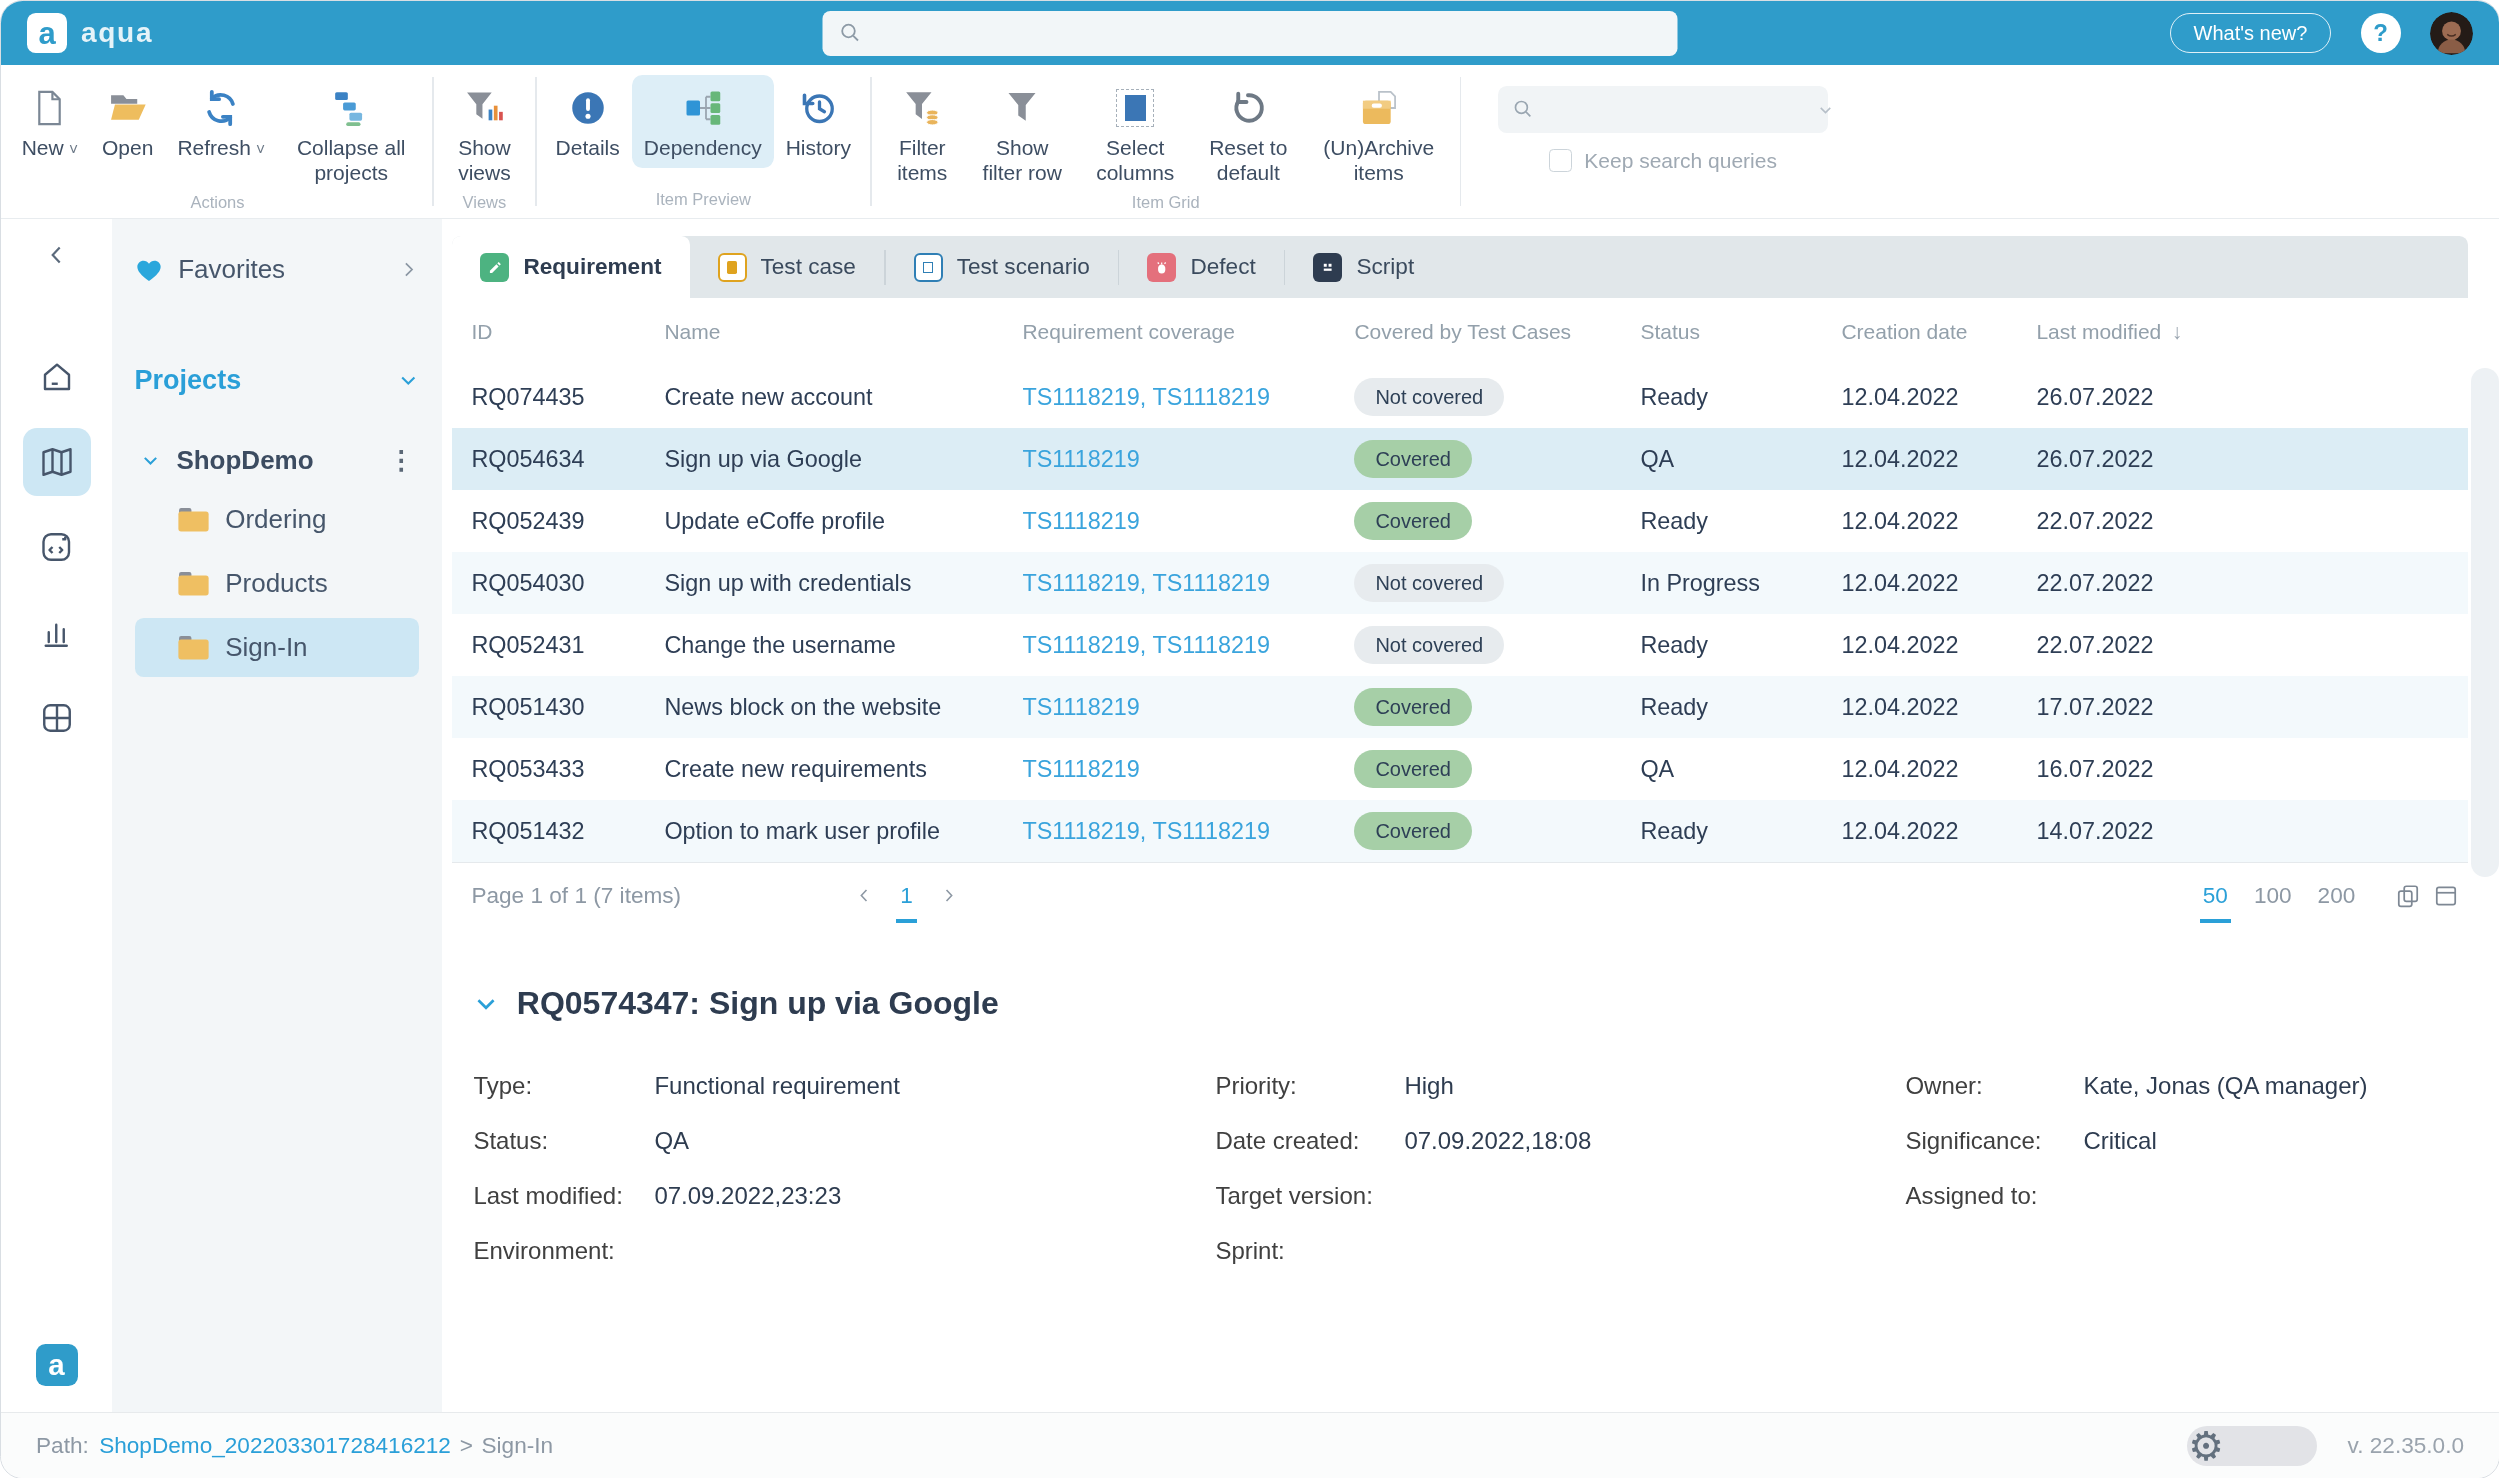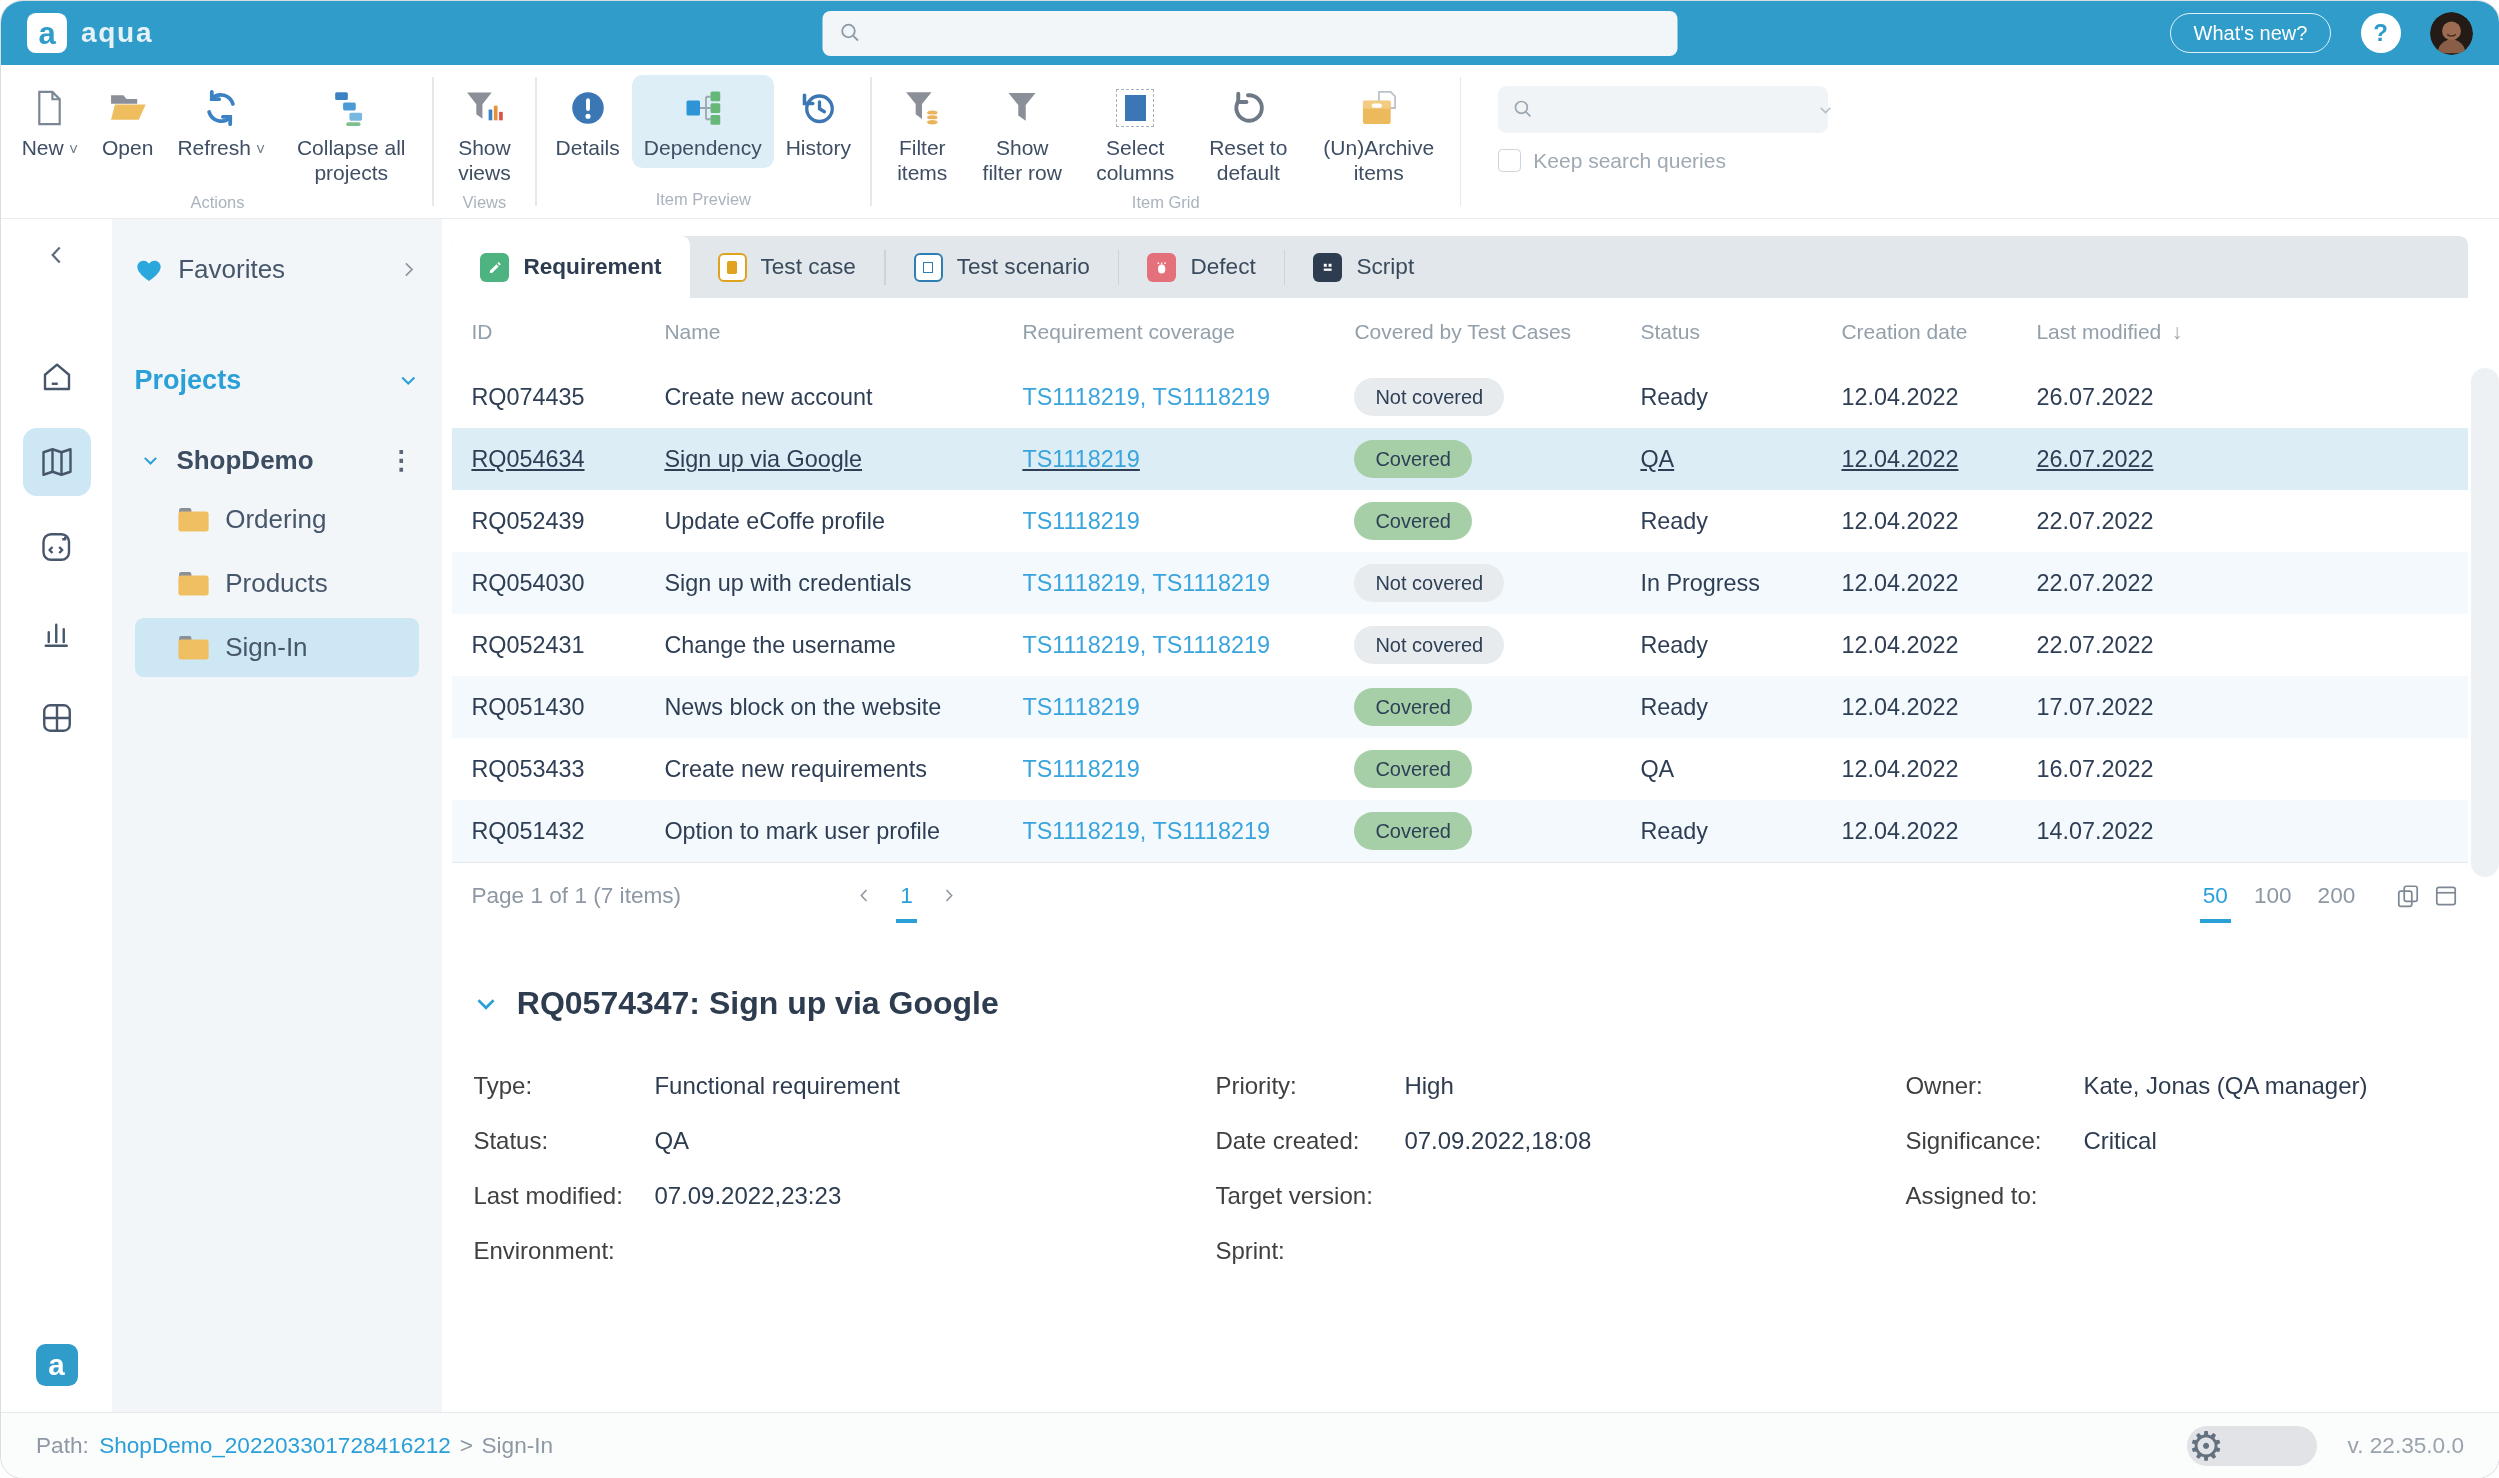--- a/index.html
+++ b/index.html
@@ -34,21 +34,21 @@
   .tbuttons { flex:1; display:flex; align-items:flex-start; padding-top:10.4px; }
   .tbtn { display:flex; flex-direction:column; align-items:center; padding:8.7px 12px;
           border-radius:10.4px; cursor:default; }
   .tbtn.active { background:#ddeef7; }
   .ticon { height:47px; display:flex; align-items:center; justify-content:center; }
   .tlabel { font-size:21px; color:#3e4e63; line-height:25px; text-align:center; margin-top:3.5px; }
   .tlabel .ddchev { margin-left:5.2px; color:#6b7887; font-size:15.6px; }
   .tgroup-label { text-align:center; font-size:16.5px; color:#aab3bd; padding-bottom:8.7px; }
   .tsep { width:1.7px; background:#e5e9ed; margin:12px 7px; }
   .wmax90  { max-width:87px; } .wmax120 { max-width:113px; } .wmax160 { max-width:148px; }
-  .toolbar-search { margin-left:29.5px; padding-top:21px; display:flex; flex-direction:column; gap:15.6px; }
+  .toolbar-search { margin-left:29.5px; padding-top:21px; display:flex; flex-direction:column; gap:15.6px;align-items:center; }
   .mini-search { width:330px; height:47px; background:#f1f4f6; border-radius:8.7px;
                  display:flex; align-items:center; padding:0 14px; }
   .mini-search input { border:none; outline:none; background:transparent; flex:1; font-size:21px;
                        margin-left:10.4px; color:#3e4e63; font-family:inherit; }
   .keeprow { display:flex; align-items:center; gap:12px; }
   .checkbox { width:23.4px; height:23.4px; border:1.7px solid #ccd4da; border-radius:4.3px; background:#fff; }
   .keeplabel { font-size:21px; color:#9fa9b3; }
 
   
   .bodyrow { flex:1; display:flex; min-height:0; }
@@ -97,21 +97,21 @@
   .ti-def { background:#e4707c; }
   .ti-script { background:#2e3c50; }
 
   .gridwrap { flex:none; }
   .grid-header, .grid-row { display:grid;
       grid-template-columns:193px 358px 332px 286px 201px 195px 1fr;
       align-items:center; padding-left:19px; }
   .grid-header { height:68px; color:#93a0ab; font-size:21px; }
   .grid-row { height:62px; font-size:23.4px; color:#2e3e55; }
   .grid-row:nth-child(even) { background:#f3f9fc; }
-  .grid-row[data-state="selected"] { background:#dcedf5;text-decoration:underline; }
+  .grid-row[data-state="selected"] { background:#dcedf5; }
   .link { color:#3aa4dd; }
   .badge { display:inline-flex; align-items:center; height:38px; padding:0 21px; border-radius:19px;
            font-size:20px; color:#2e4056; }
   .badge[data-state="covered"] { background:#a6cfa7; }
   .badge[data-state="not_covered"] { background:#e7ebee; }
   .sorticon { color:#9aa5b0; font-size:21px; margin-left:10.4px; }
   .scroll-track { position:absolute; right:0; top:149px; width:28px; height:509px;
                   background:#edf1f4; border-radius:14px; }
 
   .pagination { display:flex; align-items:center; height:66px; border-top:1.7px solid #e5e9ec;

